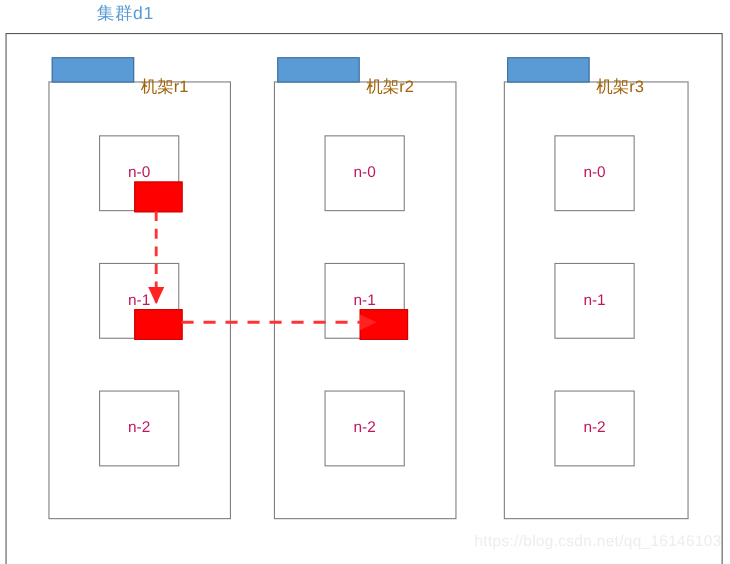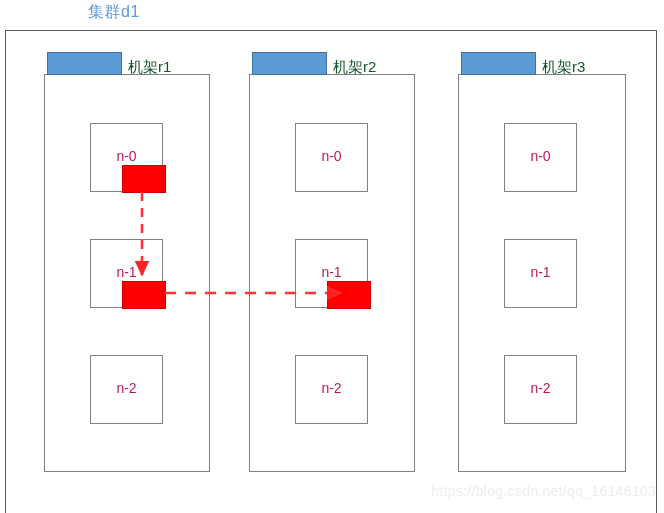--- a/index.html
+++ b/index.html
@@ -59,23 +59,23 @@
     width: 75px;
     height: 23px;
     background: #5B9BD5;
     border: 1px solid #41719C;
     box-sizing: border-box;
     z-index: 3;
   }
   .rack-label {
     position: absolute;
     left: 84px;
-    top: 6px;
+    top: 18px;
     font-size: 15px;
-    color: #14532d;
+    color: #a16207;
     white-space: nowrap;
     z-index: 3;
   }
 
   
   .node {
     position: absolute;
     width: 73px;
     height: 69px;
     border: 1.5px solid #808080;

